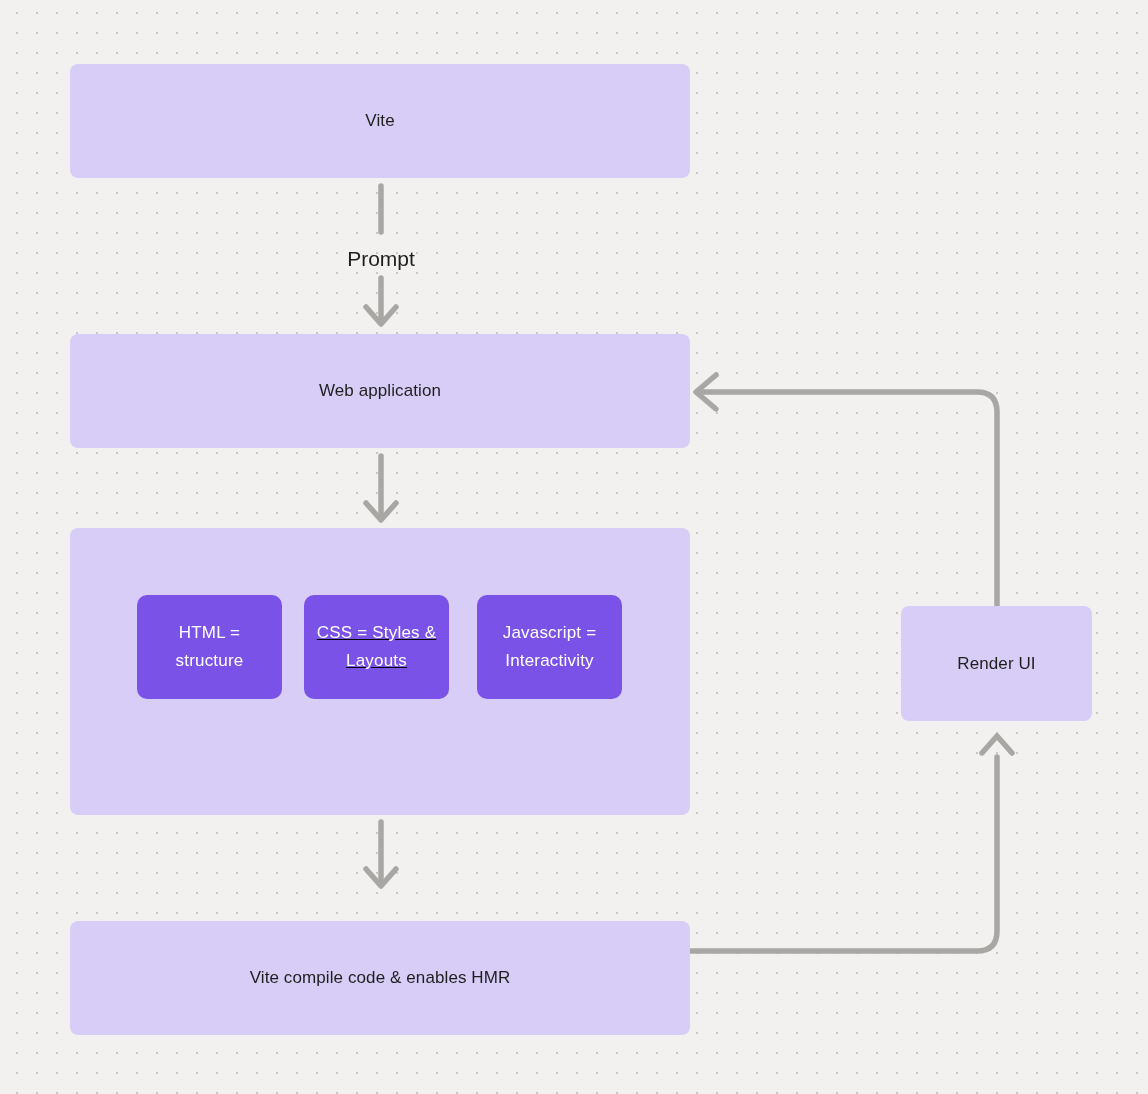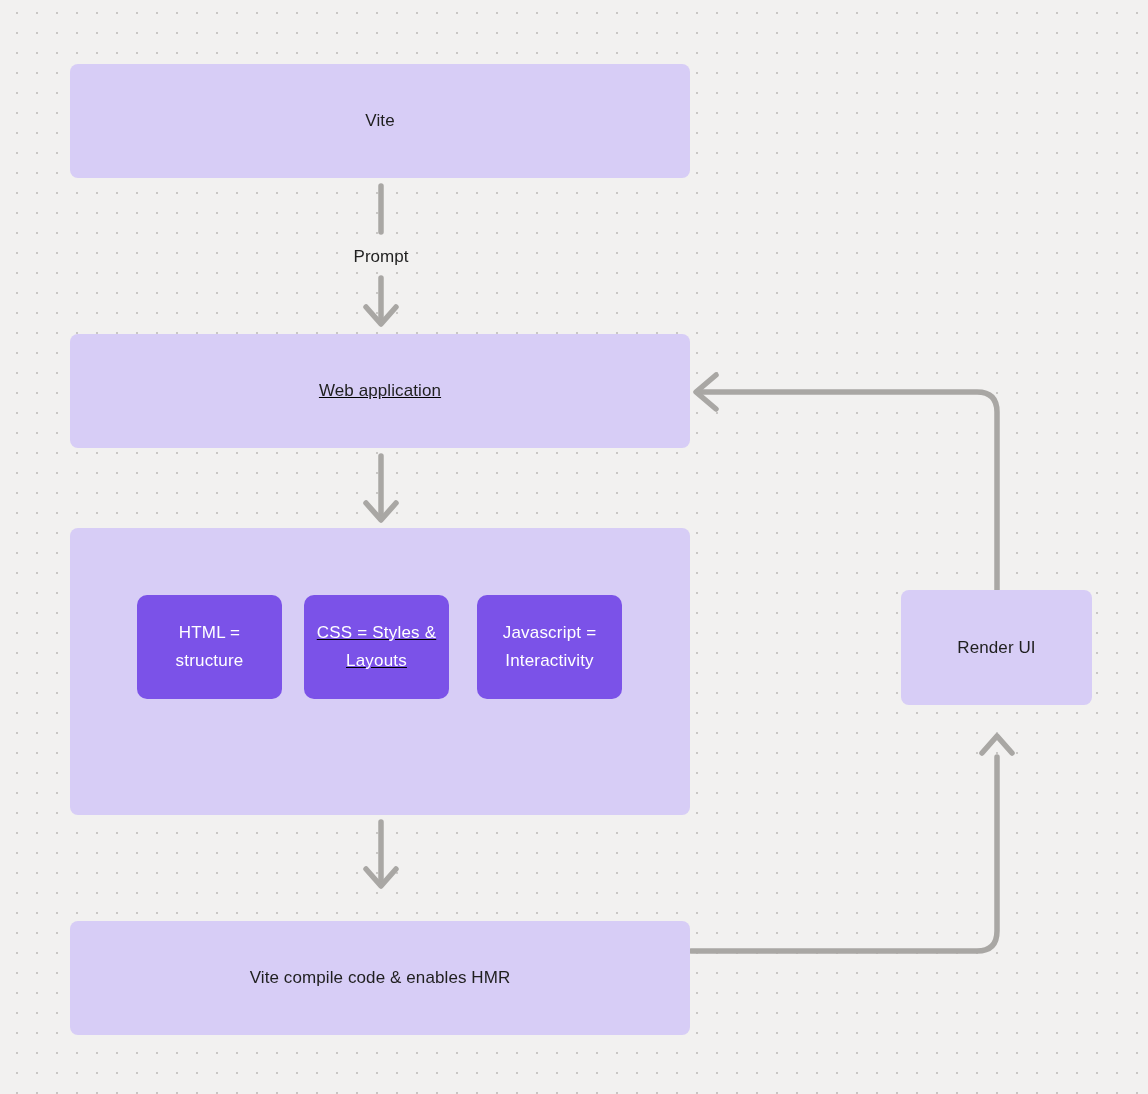--- a/index.html
+++ b/index.html
@@ -48,24 +48,24 @@
     justify-content: center;
   }
   .node-label {
     color: var(--label-text);
     font-size: 17px;
     font-weight: 500;
     letter-spacing: 0.1px;
     text-align: center;
   }
   .node-user        { left: 70px;  top: 64px;  width: 620px; height: 114px; }
-  .node-webapp      { left: 70px;  top: 334px; width: 620px; height: 114px; text-decoration: underline; }
+  .node-webapp      { left: 70px;  top: 334px; width: 620px; height: 114px; }
   .node-group       { left: 70px;  top: 528px; width: 620px; height: 287px; }
   .node-vite        { left: 70px;  top: 921px; width: 620px; height: 114px; }
-  .node-render-ui   { left: 901px; top: 590px; width: 191px; height: 115px; }
+  .node-render-ui   { left: 901px; top: 606px; width: 191px; height: 115px; }
 
   .chip {
     position: absolute;
     top: 39px;
     width: 145px;
     height: 104px;
     background: var(--chip-fill);
     border-radius: 10px;
     display: flex;
     align-items: center;
@@ -94,21 +94,21 @@
     font-size: 17px;
     font-weight: 500;
     letter-spacing: 0.1px;
   }
   .edge-label {
     position: absolute;
     left: 381px;
     top: 247px;
     transform: translateX(-50%);
     color: var(--label-text);
-    font-size: 17px;
+    font-size: 21px;
     font-weight: 500;
     white-space: nowrap;
   }
 </style>
 </head>
 <body>
 
 <div class="canvas">
 
   <svg class="connector-layer" viewBox="0 0 1148 1094" xmlns="http://www.w3.org/2000/svg">

